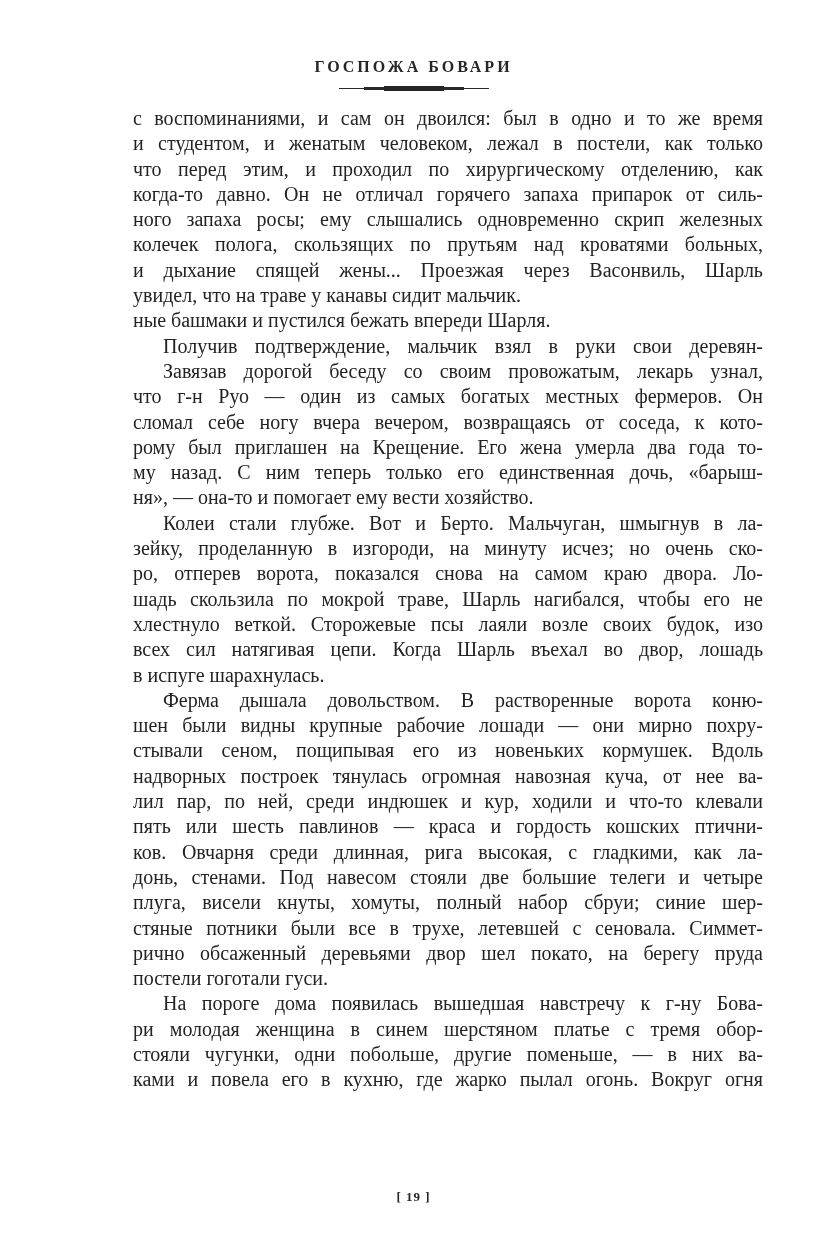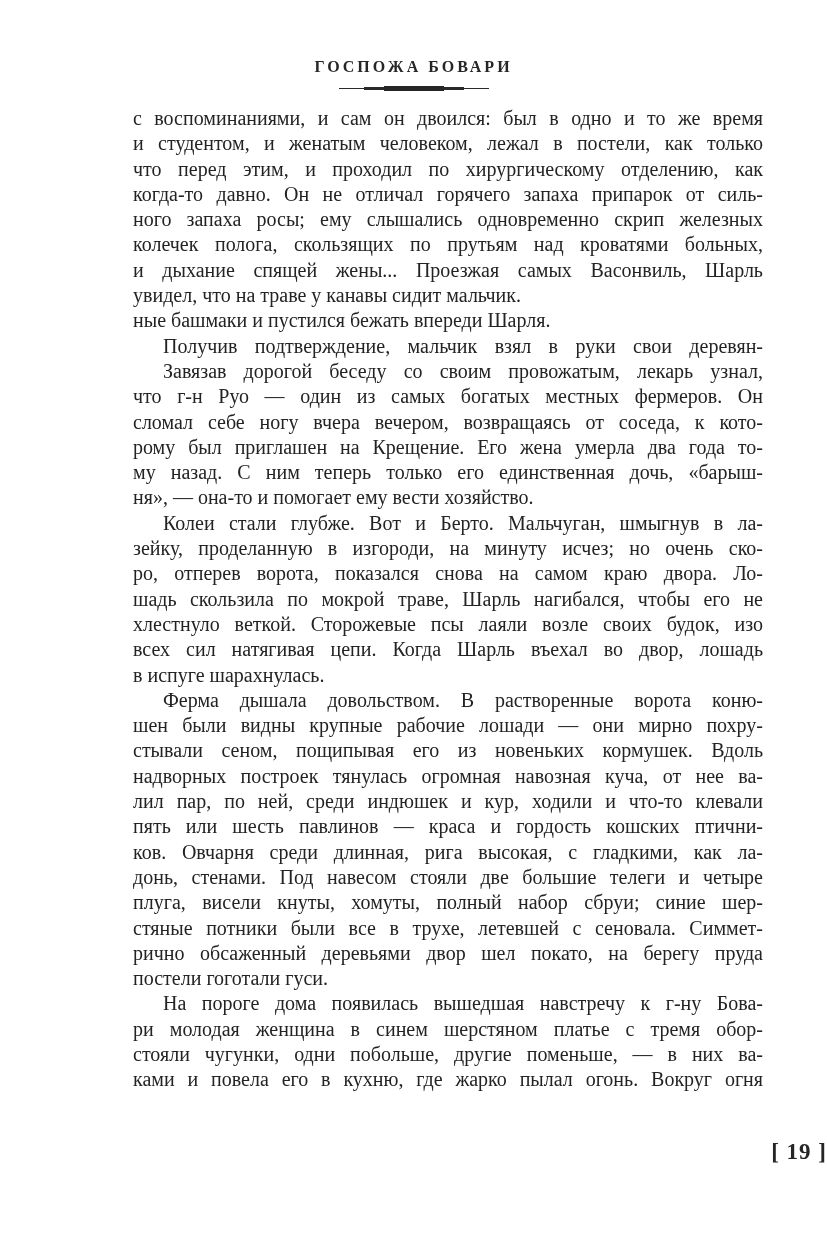--- a/index.html
+++ b/index.html
@@ -76,25 +76,25 @@
     white-space: normal;
   }
   .line.no-justify {
     text-align-last: left;
   }
   .line.indent {
     text-indent: 30px;
   }
   .page-number {
     position: absolute;
-    top: 1139px;
+    top: 1189px;
     left: 0;
     right: 0;
-    text-align: right;
-    font-size: 23px;
+    text-align: center;
+    font-size: 13px;
     font-weight: bold;
     letter-spacing: 1px;
     color: #262626;
   }
 </style>
 </head>
 <body>
 
 <div class="page">
 
@@ -106,21 +106,21 @@
     <span class="thick"></span>
   </div>
 
   <div class="body-text">
       <div class="line">с воспоминаниями, и сам он двоился: был в одно и то же время</div>
       <div class="line">и студентом, и женатым человеком, лежал в постели, как только</div>
       <div class="line">что перед этим, и проходил по хирургическому отделению, как</div>
       <div class="line">когда-то давно. Он не отличал горячего запаха припарок от силь-</div>
       <div class="line">ного запаха росы; ему слышались одновременно скрип железных</div>
       <div class="line">колечек полога, скользящих по прутьям над кроватями больных,</div>
-      <div class="line">и дыхание спящей жены... Проезжая самых Васонвиль, Шарль</div>
+      <div class="line">и дыхание спящей жены... Проезжая через Васонвиль, Шарль</div>
       <div class="line no-justify">увидел, что на траве у канавы сидит мальчик.</div>
       <div class="line no-justify">ные башмаки и пустился бежать впереди Шарля.</div>
       <div class="line indent">Получив подтверждение, мальчик взял в руки свои деревян-</div>
       <div class="line indent">Завязав дорогой беседу со своим провожатым, лекарь узнал,</div>
       <div class="line">что г-н Руо — один из самых богатых местных фермеров. Он</div>
       <div class="line">сломал себе ногу вчера вечером, возвращаясь от соседа, к кото-</div>
       <div class="line">рому был приглашен на Крещение. Его жена умерла два года то-</div>
       <div class="line">му назад. С ним теперь только его единственная дочь, «барыш-</div>
       <div class="line no-justify">ня», — она-то и помогает ему вести хозяйство.</div>
       <div class="line indent">Колеи стали глубже. Вот и Берто. Мальчуган, шмыгнув в ла-</div>

